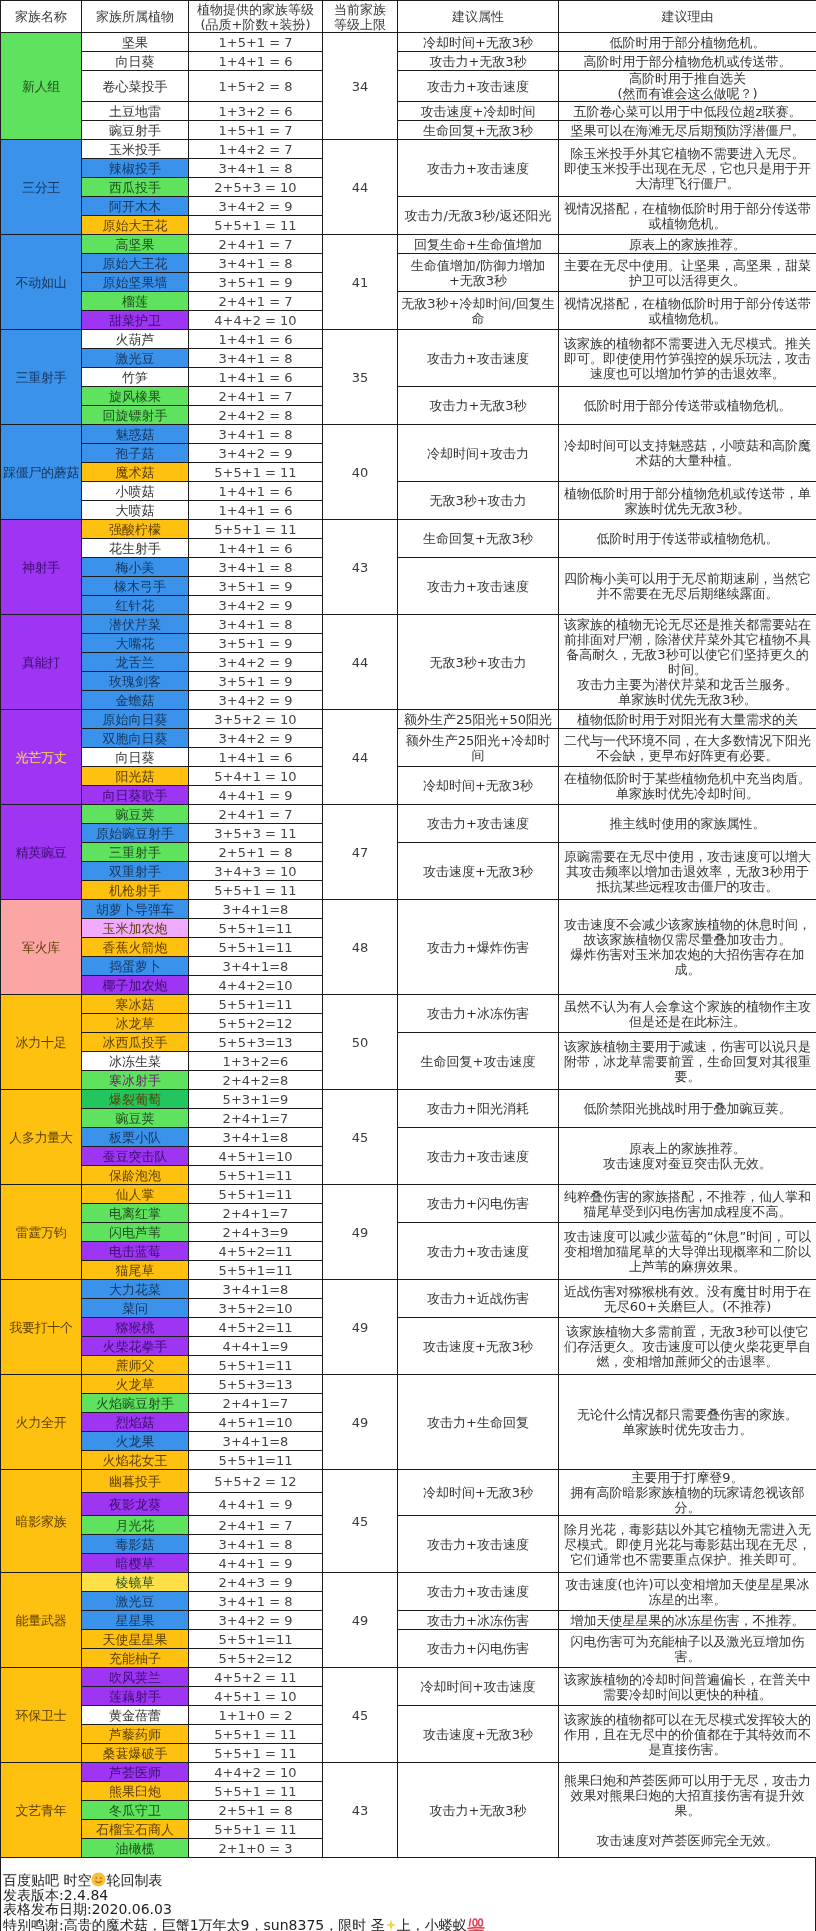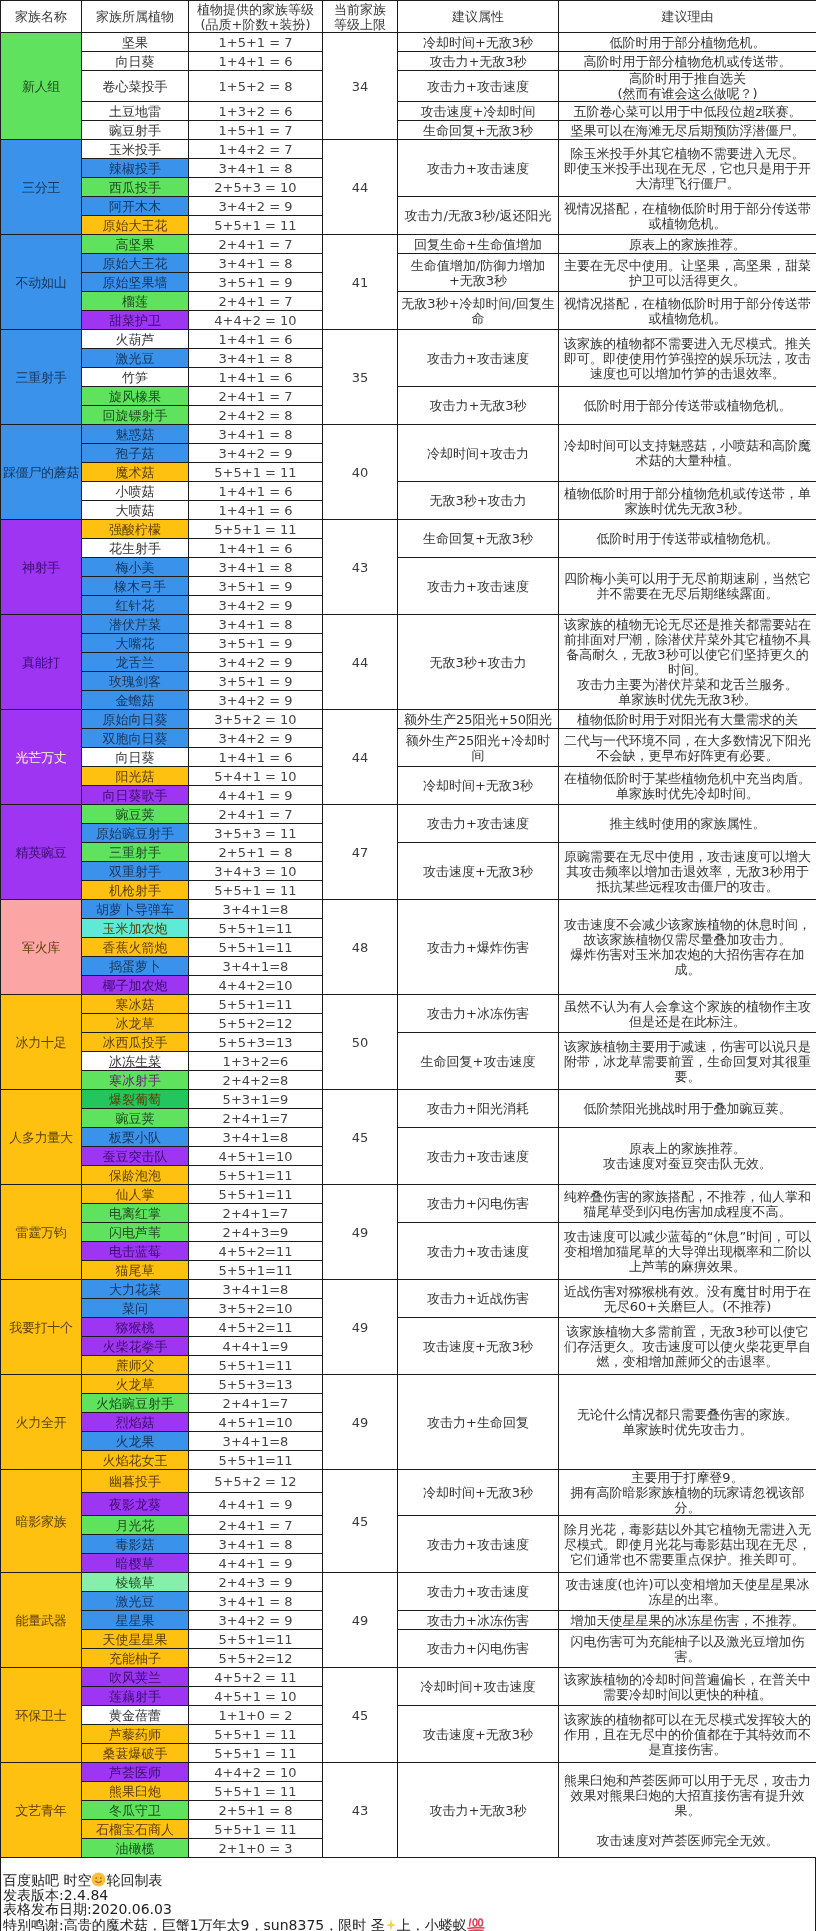--- a/index.html
+++ b/index.html
@@ -243,21 +243,21 @@
       </tr>
       <tr class="plant-row">
         <td class="plant" style="background: rgb(58, 146, 234); color: rgb(22, 53, 92);">玫瑰剑客</td>
         <td class="level">3+5+1 = 9</td>
       </tr>
       <tr class="plant-row">
         <td class="plant" style="background: rgb(58, 146, 234); color: rgb(22, 53, 92);">金蟾菇</td>
         <td class="level">3+4+2 = 9</td>
       </tr>
       <tr class="plant-row">
-        <td class="fam" rowspan="5" style="background: rgb(157, 53, 243); color: #fef9c3; margin-left: 40px;">光芒万丈</td>
+        <td class="fam" rowspan="5" style="background: rgb(157, 53, 243); color: #fde047; margin-left: 40px;">光芒万丈</td>
         <td class="plant" style="background: rgb(58, 146, 234); color: rgb(22, 53, 92);">原始向日葵</td>
         <td class="level">3+5+2 = 10</td>
         <td class="cap" rowspan="5">44</td>
         <td class="attr" rowspan="1">额外生产25阳光+50阳光</td>
         <td class="reason" rowspan="1">植物低阶时用于对阳光有大量需求的关</td>
       </tr>
       <tr class="plant-row">
         <td class="plant" style="background: rgb(58, 146, 234); color: rgb(22, 53, 92);">双胞向日葵</td>
         <td class="level">3+4+2 = 9</td>
         <td class="attr" rowspan="2">额外生产25阳光+冷却时间</td>
@@ -308,21 +308,21 @@
         <td class="fam" rowspan="5" style="background: #fca5a5; color: rgb(92, 63, 0);">军火库</td>
         <td class="plant" style="background: rgb(58, 146, 234); color: rgb(22, 53, 92);">胡萝卜导弹车</td>
         <td class="level">3+4+1=8</td>
         <td class="cap" rowspan="5">48</td>
         <td class="attr" rowspan="5">攻击力+爆炸伤害</td>
         <td class="reason" rowspan="5">攻击速度不会减少该家族植物的休息时间，
 故该家族植物仅需尽量叠加攻击力。
 爆炸伤害对玉米加农炮的大招伤害存在加成。</td>
       </tr>
       <tr class="plant-row">
-        <td class="plant" style="background: #5eead4; color: rgb(92, 63, 0);">玉米加农炮</td>
+        <td class="plant" style="background: #f0abfc; color: rgb(92, 63, 0);">玉米加农炮</td>
         <td class="level">5+5+1=11</td>
       </tr>
       <tr class="plant-row">
         <td class="plant" style="background: rgb(255, 193, 15); color: rgb(92, 63, 0);">香蕉火箭炮</td>
         <td class="level">5+5+1=11</td>
       </tr>
       <tr class="plant-row">
         <td class="plant" style="background: rgb(58, 146, 234); color: rgb(22, 53, 92);">捣蛋萝卜</td>
         <td class="level">3+4+1=8</td>
       </tr>
@@ -342,21 +342,21 @@
         <td class="plant" style="background: rgb(255, 193, 15); color: rgb(92, 63, 0);">冰龙草</td>
         <td class="level">5+5+2=12</td>
       </tr>
       <tr class="plant-row">
         <td class="plant" style="background: rgb(255, 193, 15); color: rgb(92, 63, 0);">冰西瓜投手</td>
         <td class="level">5+5+3=13</td>
         <td class="attr" rowspan="3">生命回复+攻击速度</td>
         <td class="reason" rowspan="3">该家族植物主要用于减速，伤害可以说只是附带，冰龙草需要前置，生命回复对其很重要。</td>
       </tr>
       <tr class="plant-row">
-        <td class="plant" style="background: rgb(255, 255, 255); color: rgb(51, 51, 51); text-decoration: underline;">冰冻生菜</td>
+        <td class="plant" style="background: rgb(255, 255, 255); color: rgb(51, 51, 51);">冰冻生菜</td>
         <td class="level">1+3+2=6</td>
       </tr>
       <tr class="plant-row">
         <td class="plant" style="background: rgb(95, 227, 95); color: #701a75;">寒冰射手</td>
         <td class="level">2+4+2=8</td>
       </tr>
       <tr class="plant-row">
         <td class="fam" rowspan="5" style="background: rgb(255, 193, 15); color: rgb(92, 63, 0);">人多力量大</td>
         <td class="plant" style="background: #22c55e; color: rgb(92, 63, 0);">爆裂葡萄</td>
         <td class="level">5+3+1=9</td>
@@ -482,21 +482,21 @@
       <tr class="plant-row">
         <td class="plant" style="background: rgb(58, 146, 234); color: rgb(22, 53, 92);">毒影菇</td>
         <td class="level">3+4+1 = 8</td>
       </tr>
       <tr class="plant-row">
         <td class="plant" style="background: rgb(157, 53, 243); color: rgb(61, 13, 112);">暗樱草</td>
         <td class="level">4+4+1 = 9</td>
       </tr>
       <tr class="plant-row">
         <td class="fam" rowspan="5" style="background: rgb(255, 193, 15); color: rgb(92, 63, 0);">能量武器</td>
-        <td class="plant" style="background: #86efac; color: rgb(30, 77, 30); font-family: Liberation Serif, serif;">棱镜草</td>
+        <td class="plant" style="background: #fde047; color: rgb(30, 77, 30); font-family: Liberation Serif, serif;">棱镜草</td>
         <td class="level">2+4+3 = 9</td>
         <td class="cap" rowspan="5">49</td>
         <td class="attr" rowspan="2">攻击力+攻击速度</td>
         <td class="reason" rowspan="2">攻击速度(也许)可以变相增加天使星星果冰冻星的出率。</td>
       </tr>
       <tr class="plant-row">
         <td class="plant" style="background: rgb(58, 146, 234); color: rgb(22, 53, 92);">激光豆</td>
         <td class="level">3+4+1 = 8</td>
       </tr>
       <tr class="plant-row">

